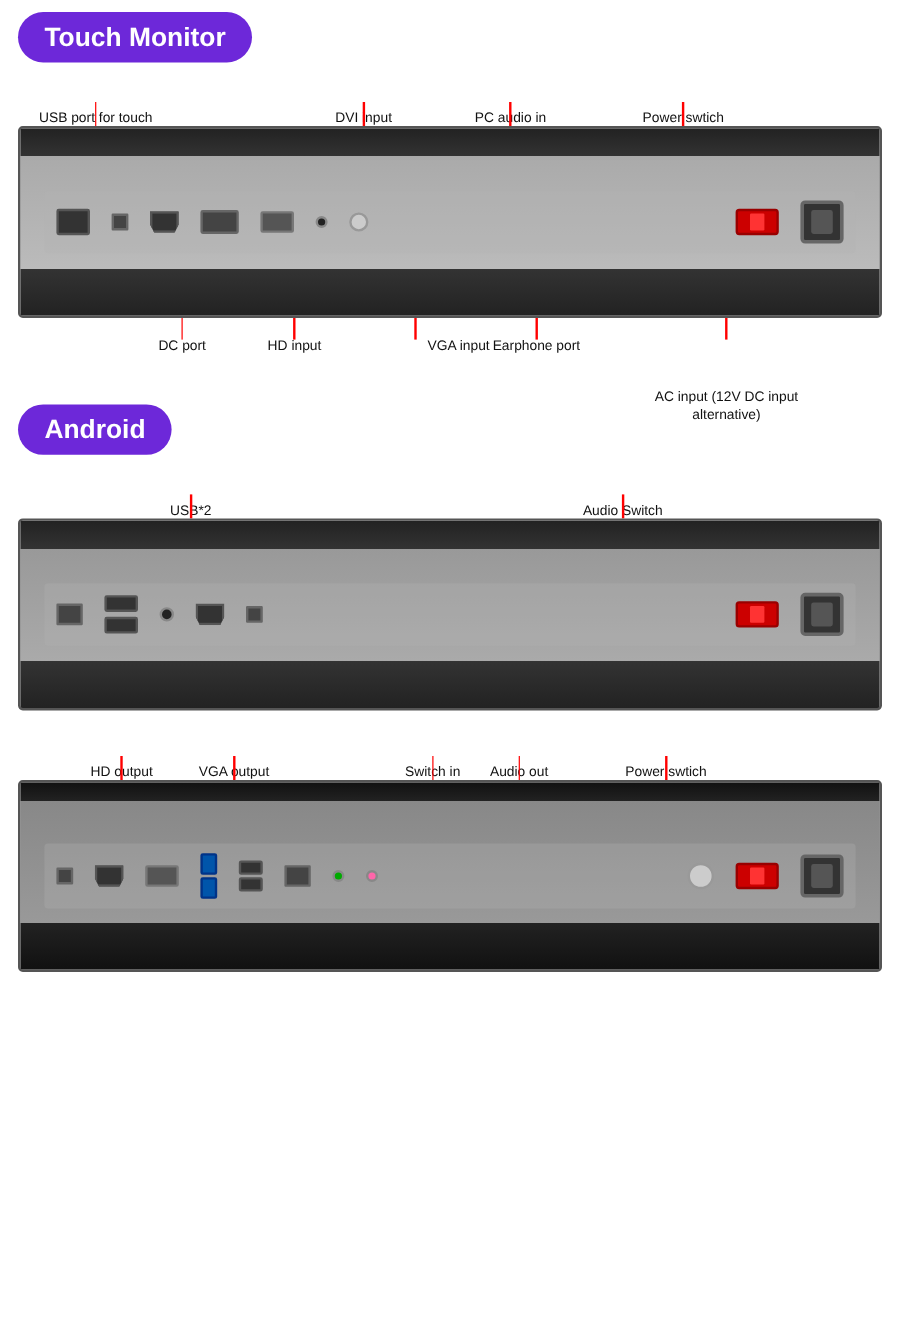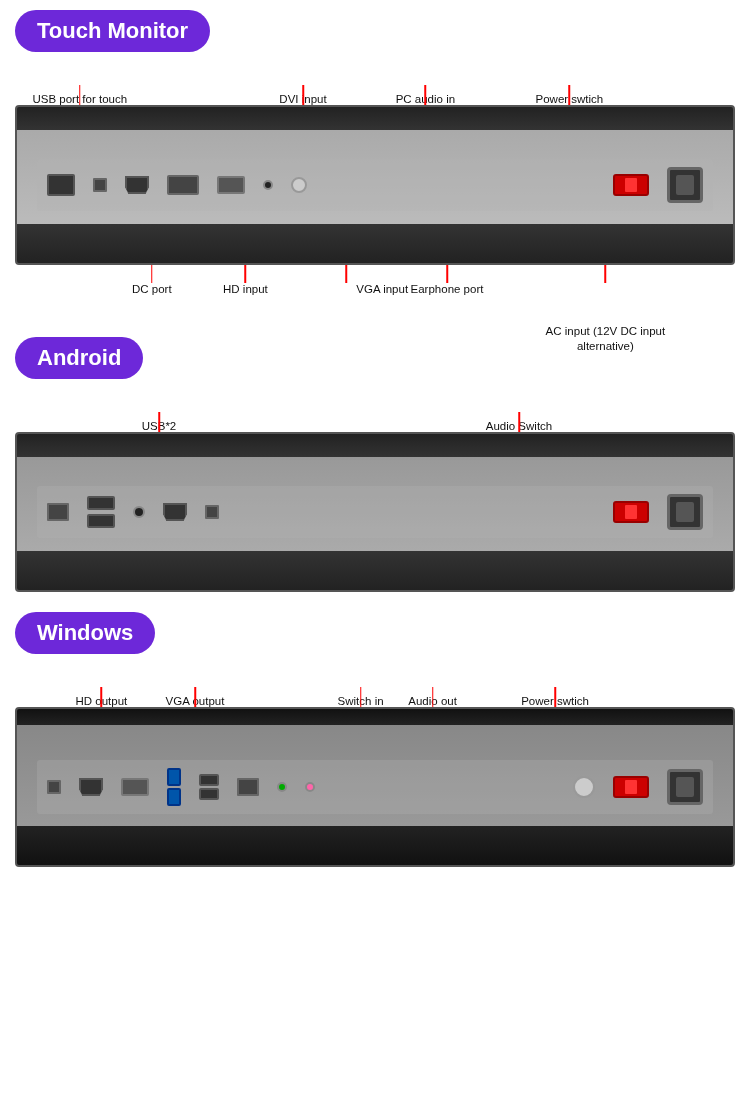--- a/index.html
+++ b/index.html
@@ -287,23 +287,20 @@
         <div style="flex:1"></div>
         <div class="port-power-switch"></div>
         <div class="port-ac"></div>
       </div>
     </div>
 
   </div>
 </div>
 
 <div class="section-gap">
-  <div class="section-header">
-    <span class="section-title">Windows</span>
-  </div>
 
   <div class="annotated-block">
 
     <div class="top-labels">
       <div class="ann-label top" style="left:12%">HD output</div>
       <div class="line-top" style="left:12%; height:20px;"></div>
 
       <div class="ann-label top" style="left:25%">VGA output</div>
       <div class="line-top" style="left:25%; height:20px;"></div>
 

